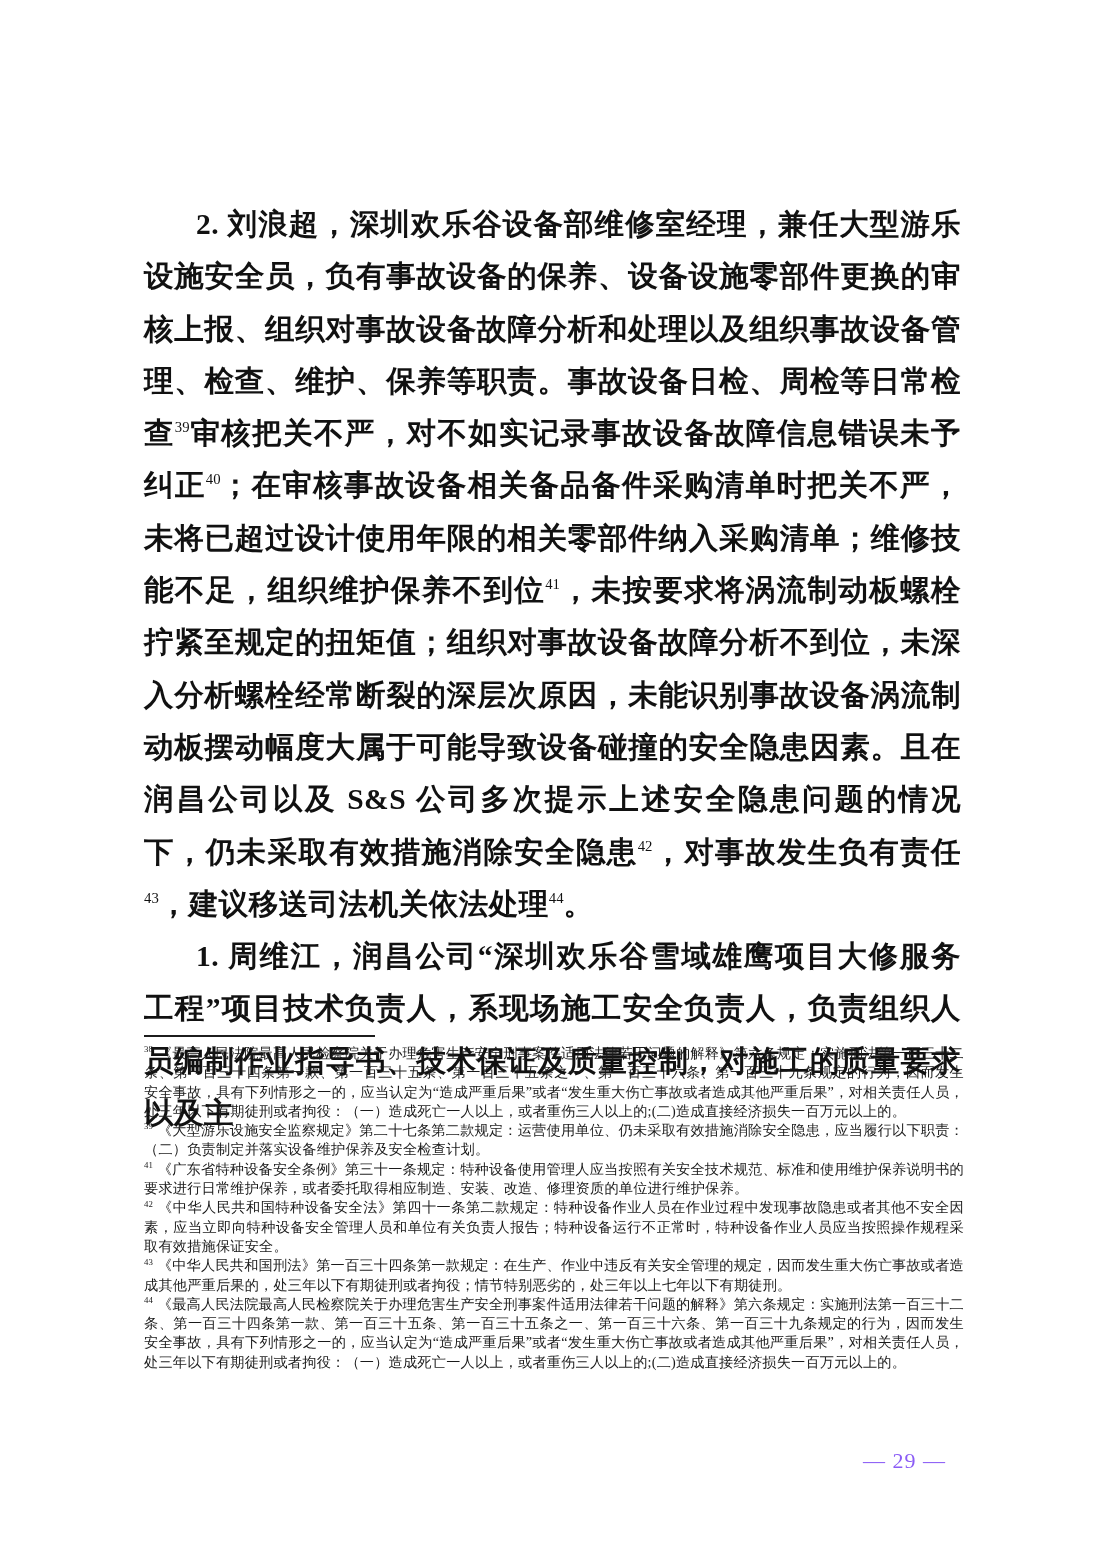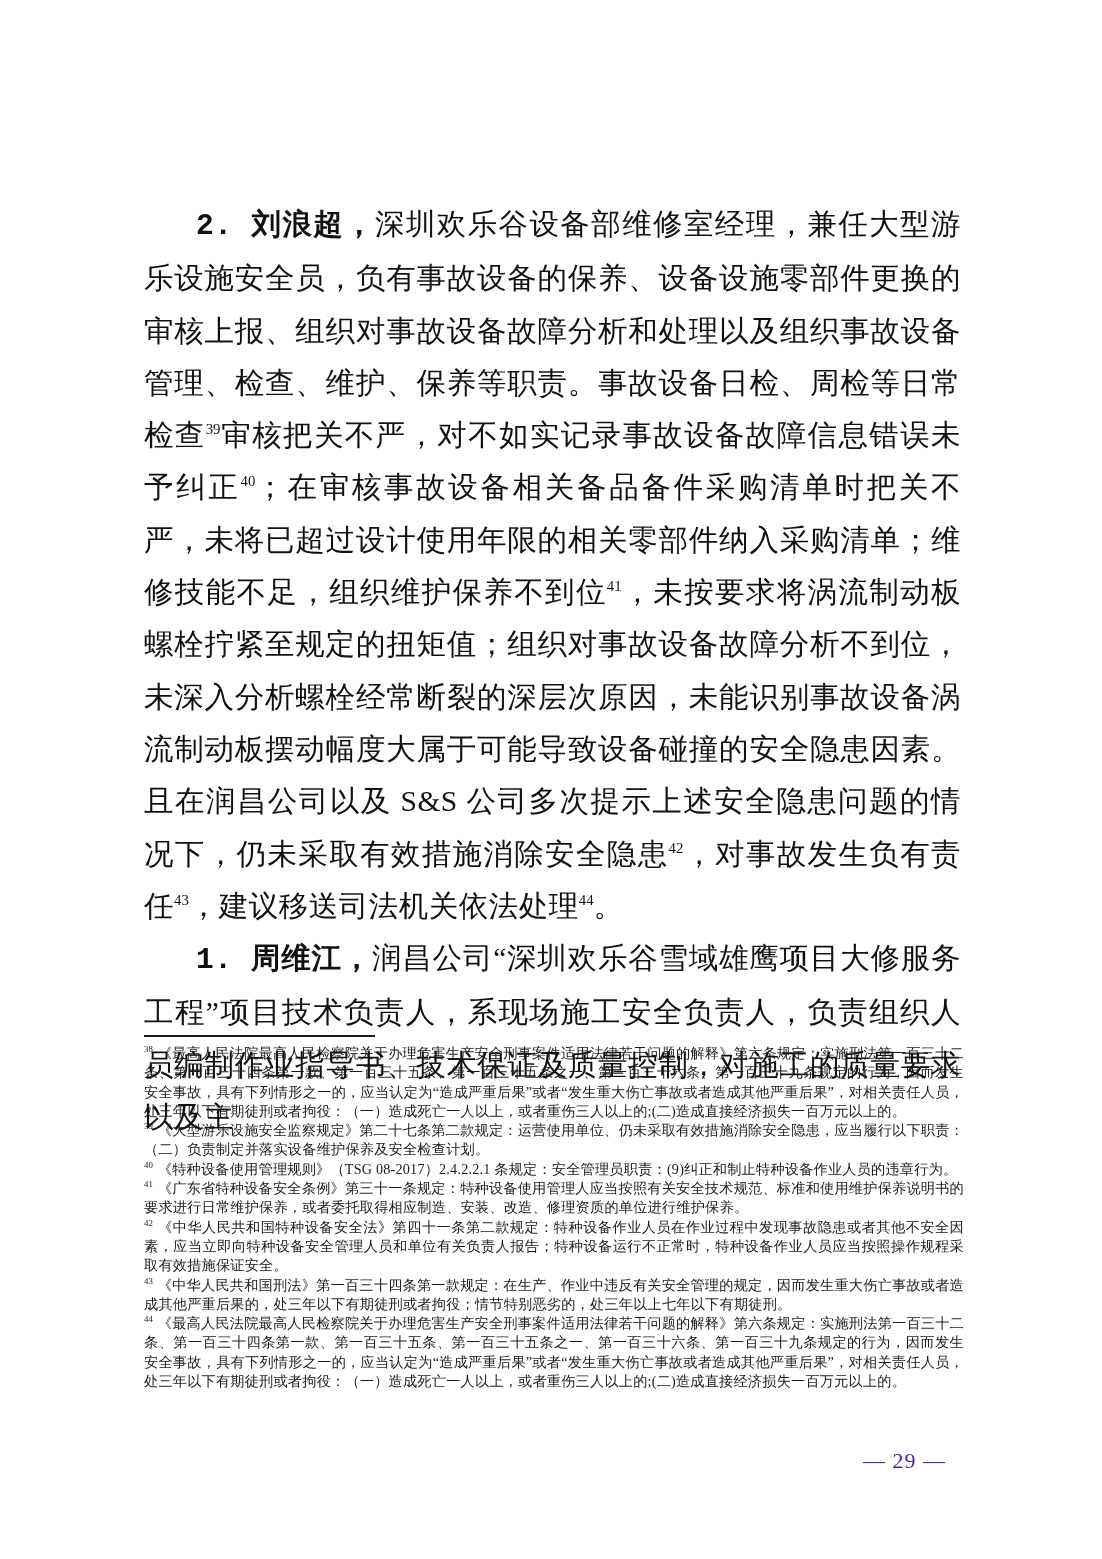--- a/index.html
+++ b/index.html
@@ -18,22 +18,22 @@
     left: 144px;
     top: 198px;
     width: 817px;
     font-size: 29.5px;
     line-height: 52.3px;
     text-align: justify;
     text-align-last: left;
     letter-spacing: 0.5px;
   }
   .para { margin: 0; text-indent: 52px; }
-  .para .bold { font-weight: 700; font-family: Liberation Mono, monospace; }
-  .para .run { font-weight: 400; }
+  .para .bold { font-weight: 700; }
+  .para .run { font-weight: 700; }
   .fnref {
     font-size: 0.5em;
     vertical-align: super;
     line-height: 0;
     letter-spacing: 0;
   }
   .fn-sep {
     position: absolute;
     left: 144px;
     top: 1035px;
@@ -61,36 +61,35 @@
   }
   .footnote .fn-text { letter-spacing: 0.2px; }
   .page-number {
     position: absolute;
     left: 842px;
     top: 1448px;
     width: 125px;
     text-align: center;
     font-size: 22px;
     letter-spacing: 1px;
-    color: #4c1d95;
+    color: #8b5cf6;
     white-space: nowrap;
   }
 </style>
 </head>
 <body>
 
 <div class="page">
   <div class="body-text">
       <p class="para"><span class="bold">2. 刘浪超，</span><span class="run">深圳欢乐谷设备部维修室经理，兼任大型游乐设施安全员，负有事故设备的保养、设备设施零部件更换的审核上报、组织对事故设备故障分析和处理以及组织事故设备管理、检查、维护、保养等职责。事故设备日检、周检等日常检查</span><sup class="fnref">39</sup><span class="run">审核把关不严，对不如实记录事故设备故障信息错误未予纠正</span><sup class="fnref">40</sup><span class="run">；在审核事故设备相关备品备件采购清单时把关不严，未将已超过设计使用年限的相关零部件纳入采购清单；维修技能不足，组织维护保养不到位</span><sup class="fnref">41</sup><span class="run">，未按要求将涡流制动板螺栓拧紧至规定的扭矩值；组织对事故设备故障分析不到位，未深入分析螺栓经常断裂的深层次原因，未能识别事故设备涡流制动板摆动幅度大属于可能导致设备碰撞的安全隐患因素。且在润昌公司以及 S&amp;S 公司多次提示上述安全隐患问题的情况下，仍未采取有效措施消除安全隐患</span><sup class="fnref">42</sup><span class="run">，对事故发生负有责任</span><sup class="fnref">43</sup><span class="run">，建议移送司法机关依法处理</span><sup class="fnref">44</sup><span class="run">。</span></p>
       <p class="para"><span class="bold">1. 周维江，</span><span class="run">润昌公司“深圳欢乐谷雪域雄鹰项目大修服务工程”项目技术负责人，系现场施工安全负责人，负责组织人员编制作业指导书、技术保证及质量控制，对施工的质量要求以及主</span></p>
     </div>
   <div class="fn-sep"></div>
   <div class="footnotes">
       <div class="footnote"><sup class="fnnum">38</sup><span class="fn-text">《最高人民法院最高人民检察院关于办理危害生产安全刑事案件适用法律若干问题的解释》第六条规定：实施刑法第一百三十二条、第一百三十四条第一款、第一百三十五条、第一百三十五条之一、第一百三十六条、第一百三十九条规定的行为，因而发生安全事故，具有下列情形之一的，应当认定为“造成严重后果”或者“发生重大伤亡事故或者造成其他严重后果”，对相关责任人员，处三年以下有期徒刑或者拘役：（一）造成死亡一人以上，或者重伤三人以上的;(二)造成直接经济损失一百万元以上的。</span></div>
       <div class="footnote"><sup class="fnnum">39</sup><span class="fn-text">《大型游乐设施安全监察规定》第二十七条第二款规定：运营使用单位、仍未采取有效措施消除安全隐患，应当履行以下职责：（二）负责制定并落实设备维护保养及安全检查计划。</span></div>
-      <div class="footnote"><sup class="fnnum">40</sup><span class="fn-text">《特种设备使用管理规则》（TSG 08-2017）2.4.2.2.1 条规定：安全管理员职责：(9)纠正和制止特种设备作业人员的违章行为。</span></div>
       <div class="footnote"><sup class="fnnum">41</sup><span class="fn-text">《广东省特种设备安全条例》第三十一条规定：特种设备使用管理人应当按照有关安全技术规范、标准和使用维护保养说明书的要求进行日常维护保养，或者委托取得相应制造、安装、改造、修理资质的单位进行维护保养。</span></div>
       <div class="footnote"><sup class="fnnum">42</sup><span class="fn-text">《中华人民共和国特种设备安全法》第四十一条第二款规定：特种设备作业人员在作业过程中发现事故隐患或者其他不安全因素，应当立即向特种设备安全管理人员和单位有关负责人报告；特种设备运行不正常时，特种设备作业人员应当按照操作规程采取有效措施保证安全。</span></div>
       <div class="footnote"><sup class="fnnum">43</sup><span class="fn-text">《中华人民共和国刑法》第一百三十四条第一款规定：在生产、作业中违反有关安全管理的规定，因而发生重大伤亡事故或者造成其他严重后果的，处三年以下有期徒刑或者拘役；情节特别恶劣的，处三年以上七年以下有期徒刑。</span></div>
       <div class="footnote"><sup class="fnnum">44</sup><span class="fn-text">《最高人民法院最高人民检察院关于办理危害生产安全刑事案件适用法律若干问题的解释》第六条规定：实施刑法第一百三十二条、第一百三十四条第一款、第一百三十五条、第一百三十五条之一、第一百三十六条、第一百三十九条规定的行为，因而发生安全事故，具有下列情形之一的，应当认定为“造成严重后果”或者“发生重大伤亡事故或者造成其他严重后果”，对相关责任人员，处三年以下有期徒刑或者拘役：（一）造成死亡一人以上，或者重伤三人以上的;(二)造成直接经济损失一百万元以上的。</span></div>
     </div>
   <div class="page-number">— 29 —</div>
 </div>
 
 </body></html>

